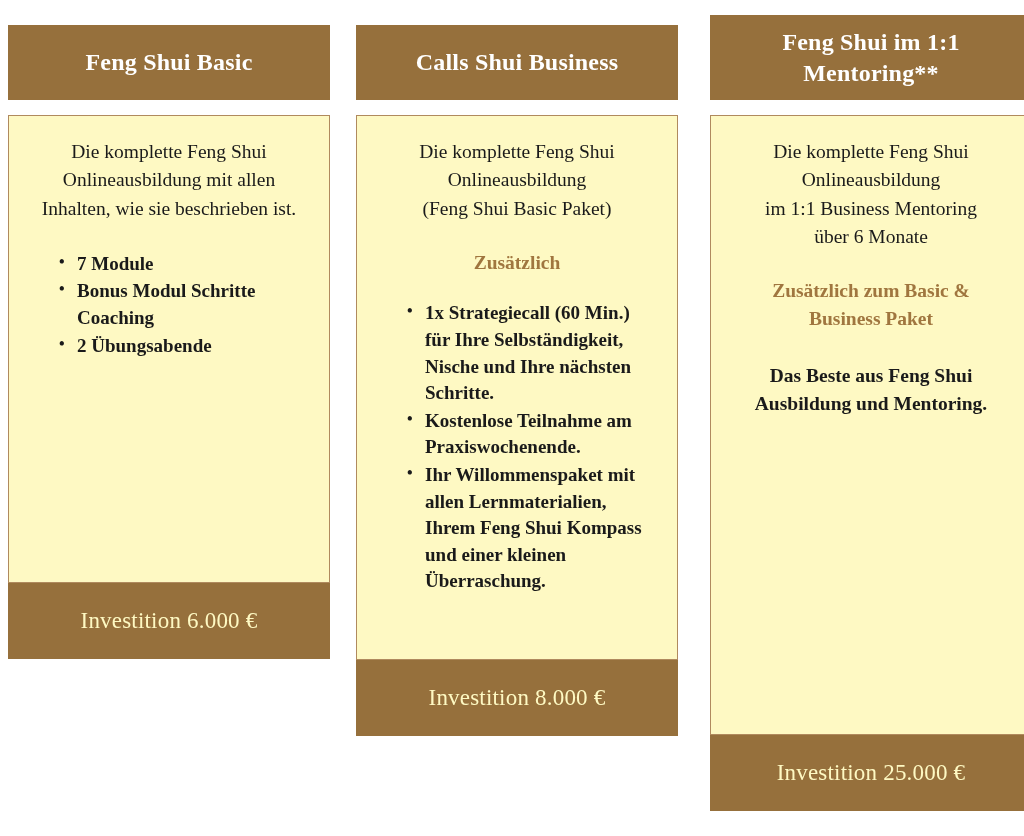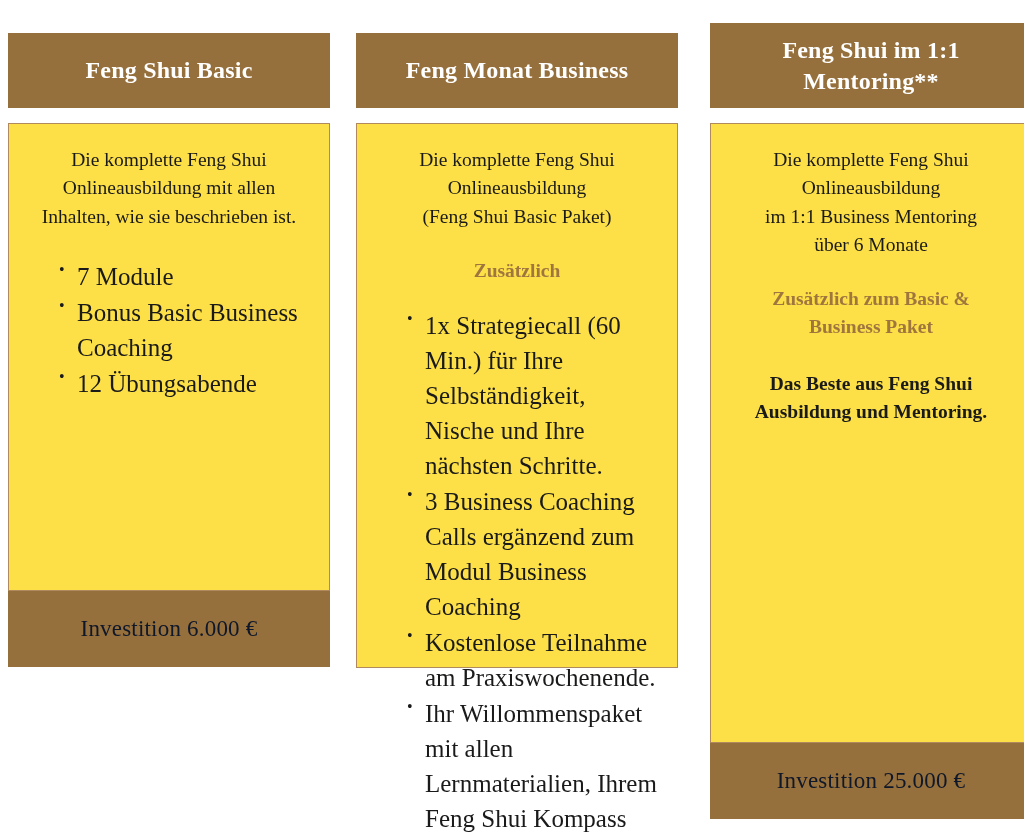--- a/index.html
+++ b/index.html
@@ -12,21 +12,20 @@
     background: #ffffff;
     font-family: "Liberation Serif", "DejaVu Serif", serif;
     color: #1a1a1a;
     overflow: hidden;
   }
 
   .board {
     position: relative;
     width: 1024px;
     height: 683px;
-    margin-top: 8px;
   }
 
   .column {
     position: absolute;
     top: 0;
     width: 322px;
     display: flex;
     flex-direction: column;
   }
 
@@ -53,21 +52,21 @@
     white-space: pre-line;
   }
 
   #col-basic .card-header,
   #col-business .card-header { height: 75px; margin-top: 25px; }
   #col-mentor .card-header   { height: 85px; margin-top: 15px; }
 
   
   .card-body {
     border: 1px solid #b08a5e;
-    background: #fde047;
+    background: #fef9c3;
     box-sizing: border-box;
     padding: 22px 16px 10px 16px;
     text-align: center;
   }
   #col-basic .card-body    { margin-top: 15px; height: 468px; }
   #col-business .card-body { margin-top: 15px; height: 545px; }
   #col-mentor .card-body   { margin-top: 15px; height: 620px; }
 
   .intro {
     font-size: 19.5px;
@@ -90,22 +89,22 @@
     margin: 28px 0 0 0;
     padding: 0 4px 0 34px;
     text-align: left;
     list-style: none;
   }
   #col-business .feature-list { margin-top: 24px; }
   #col-mentor .feature-list   { margin-top: 26px; }
 
   .feature-item {
     position: relative;
-    font-weight: normal;
-    font-size: 25px;
+    font-weight: bold;
+    font-size: 19px;
     line-height: 1.40;
     margin-bottom: 1px;
     padding-left: 18px;
   }
   .feature-item::before {
     content: "\2022";
     position: absolute;
     left: 0;
     top: -1px;
     font-size: 16px;
@@ -116,21 +115,21 @@
     font-weight: bold;
     font-size: 19.5px;
     line-height: 1.42;
     margin: 30px 0 0 0;
     white-space: pre-line;
   }
 
   
   .card-footer {
     background: #96703c;
-    color: #0f172a;
+    color: #fef9c3;
     height: 76px;
     display: flex;
     align-items: center;
     justify-content: center;
     box-sizing: border-box;
   }
   .price-text {
     font-size: 23px;
     letter-spacing: 0.2px;
   }
@@ -143,44 +142,46 @@
   <div class="column" id="col-basic">
     <div class="card-header">
       <div class="card-header-title">Feng Shui Basic</div>
     </div>
     <div class="card-body">
       <p class="intro">Die komplette Feng Shui
 Onlineausbildung mit allen
 Inhalten, wie sie beschrieben ist.</p>
       <ul class="feature-list">
         <li class="feature-item">7 Module</li>
-        <li class="feature-item">Bonus Basic Business Coaching</li>
-        <li class="feature-item">12 Übungsabende</li>
+        <li class="feature-item">Bonus Modul Schritte Coaching</li>
+        <li class="feature-item">2 Übungsabende</li>
       </ul>
     </div>
     <div class="card-footer">
       <span class="price-text">Investition 6.000 €</span>
     </div>
   </div>
 
   <div class="column" id="col-business">
     <div class="card-header">
-      <div class="card-header-title">Feng Monat Business</div>
+      <div class="card-header-title">Calls Shui Business</div>
     </div>
     <div class="card-body">
       <p class="intro">Die komplette Feng Shui
 Onlineausbildung
 (Feng Shui Basic Paket)</p>
       <p class="subheading">Zusätzlich</p>
       <ul class="feature-list">
         <li class="feature-item">1x Strategiecall (60 Min.) für Ihre Selbständigkeit, Nische und Ihre nächsten Schritte.</li>
-        <li class="feature-item">3 Business Coaching Calls ergänzend zum Modul Business Coaching</li>
         <li class="feature-item">Kostenlose Teilnahme am Praxiswochenende.</li>
         <li class="feature-item">Ihr Willommenspaket mit allen Lernmaterialien, Ihrem Feng Shui Kompass und einer kleinen Überraschung.</li>
       </ul>
+    </div>
+    <div class="card-footer">
+      <span class="price-text">Investition 8.000 €</span>
     </div>
   </div>
 
   <div class="column" id="col-mentor">
     <div class="card-header">
       <div class="card-header-title">Feng Shui im 1:1
 Mentoring**</div>
     </div>
     <div class="card-body">
       <p class="intro">Die komplette Feng Shui

